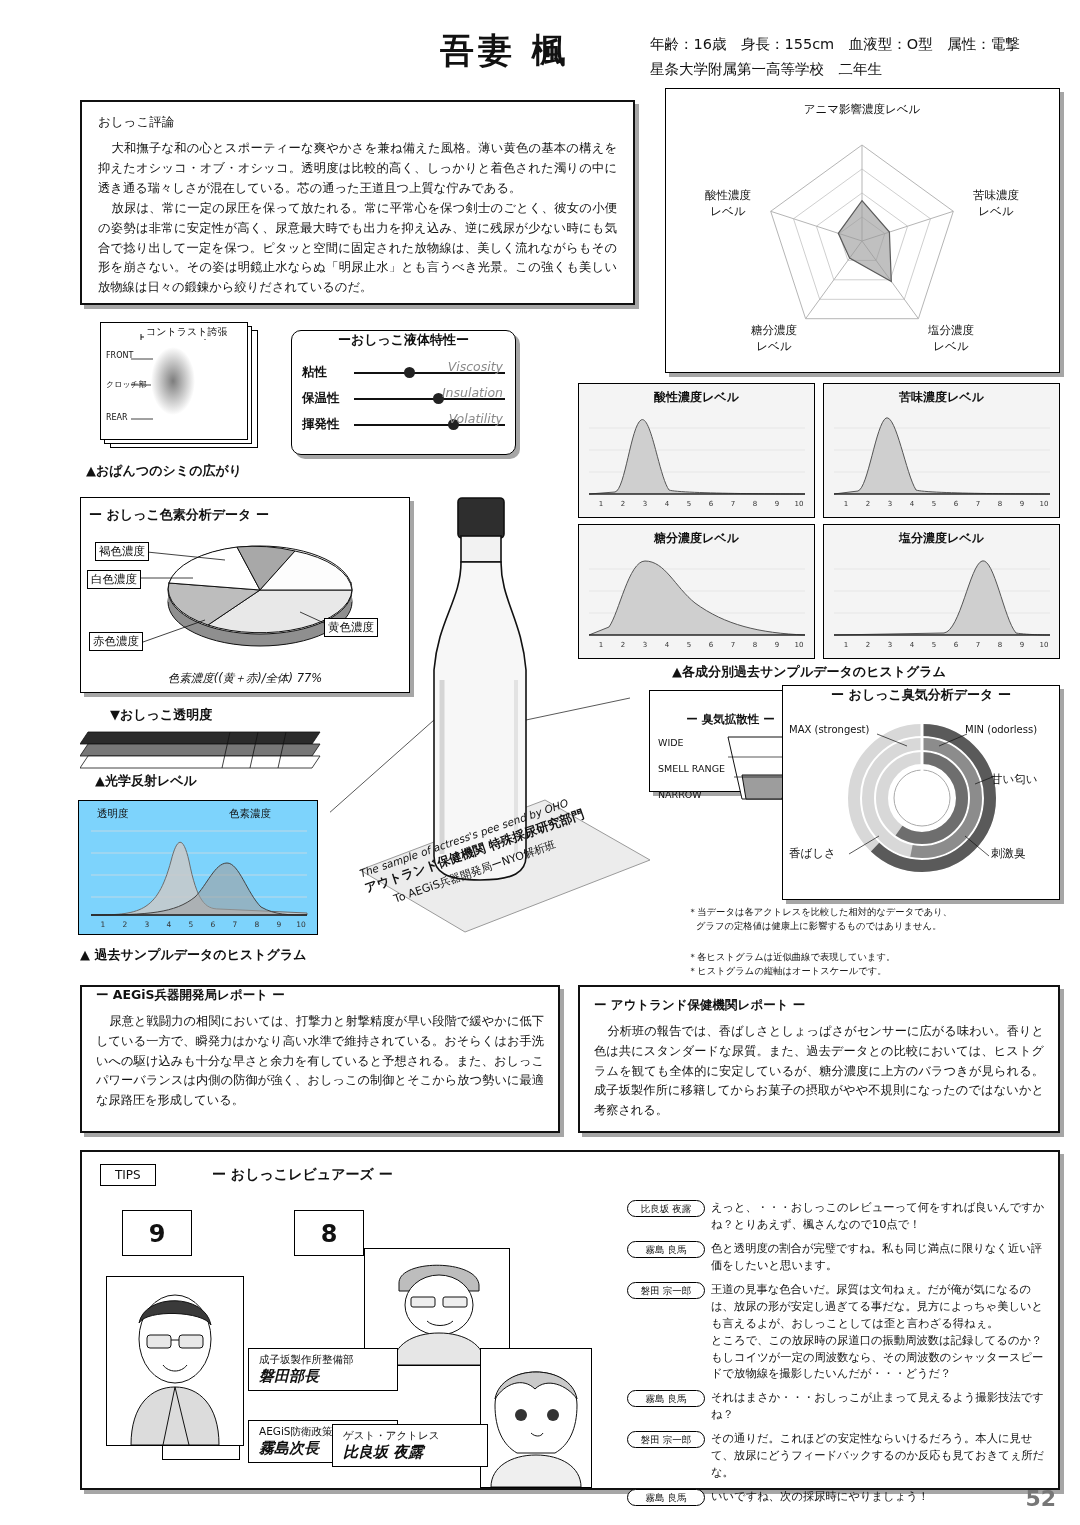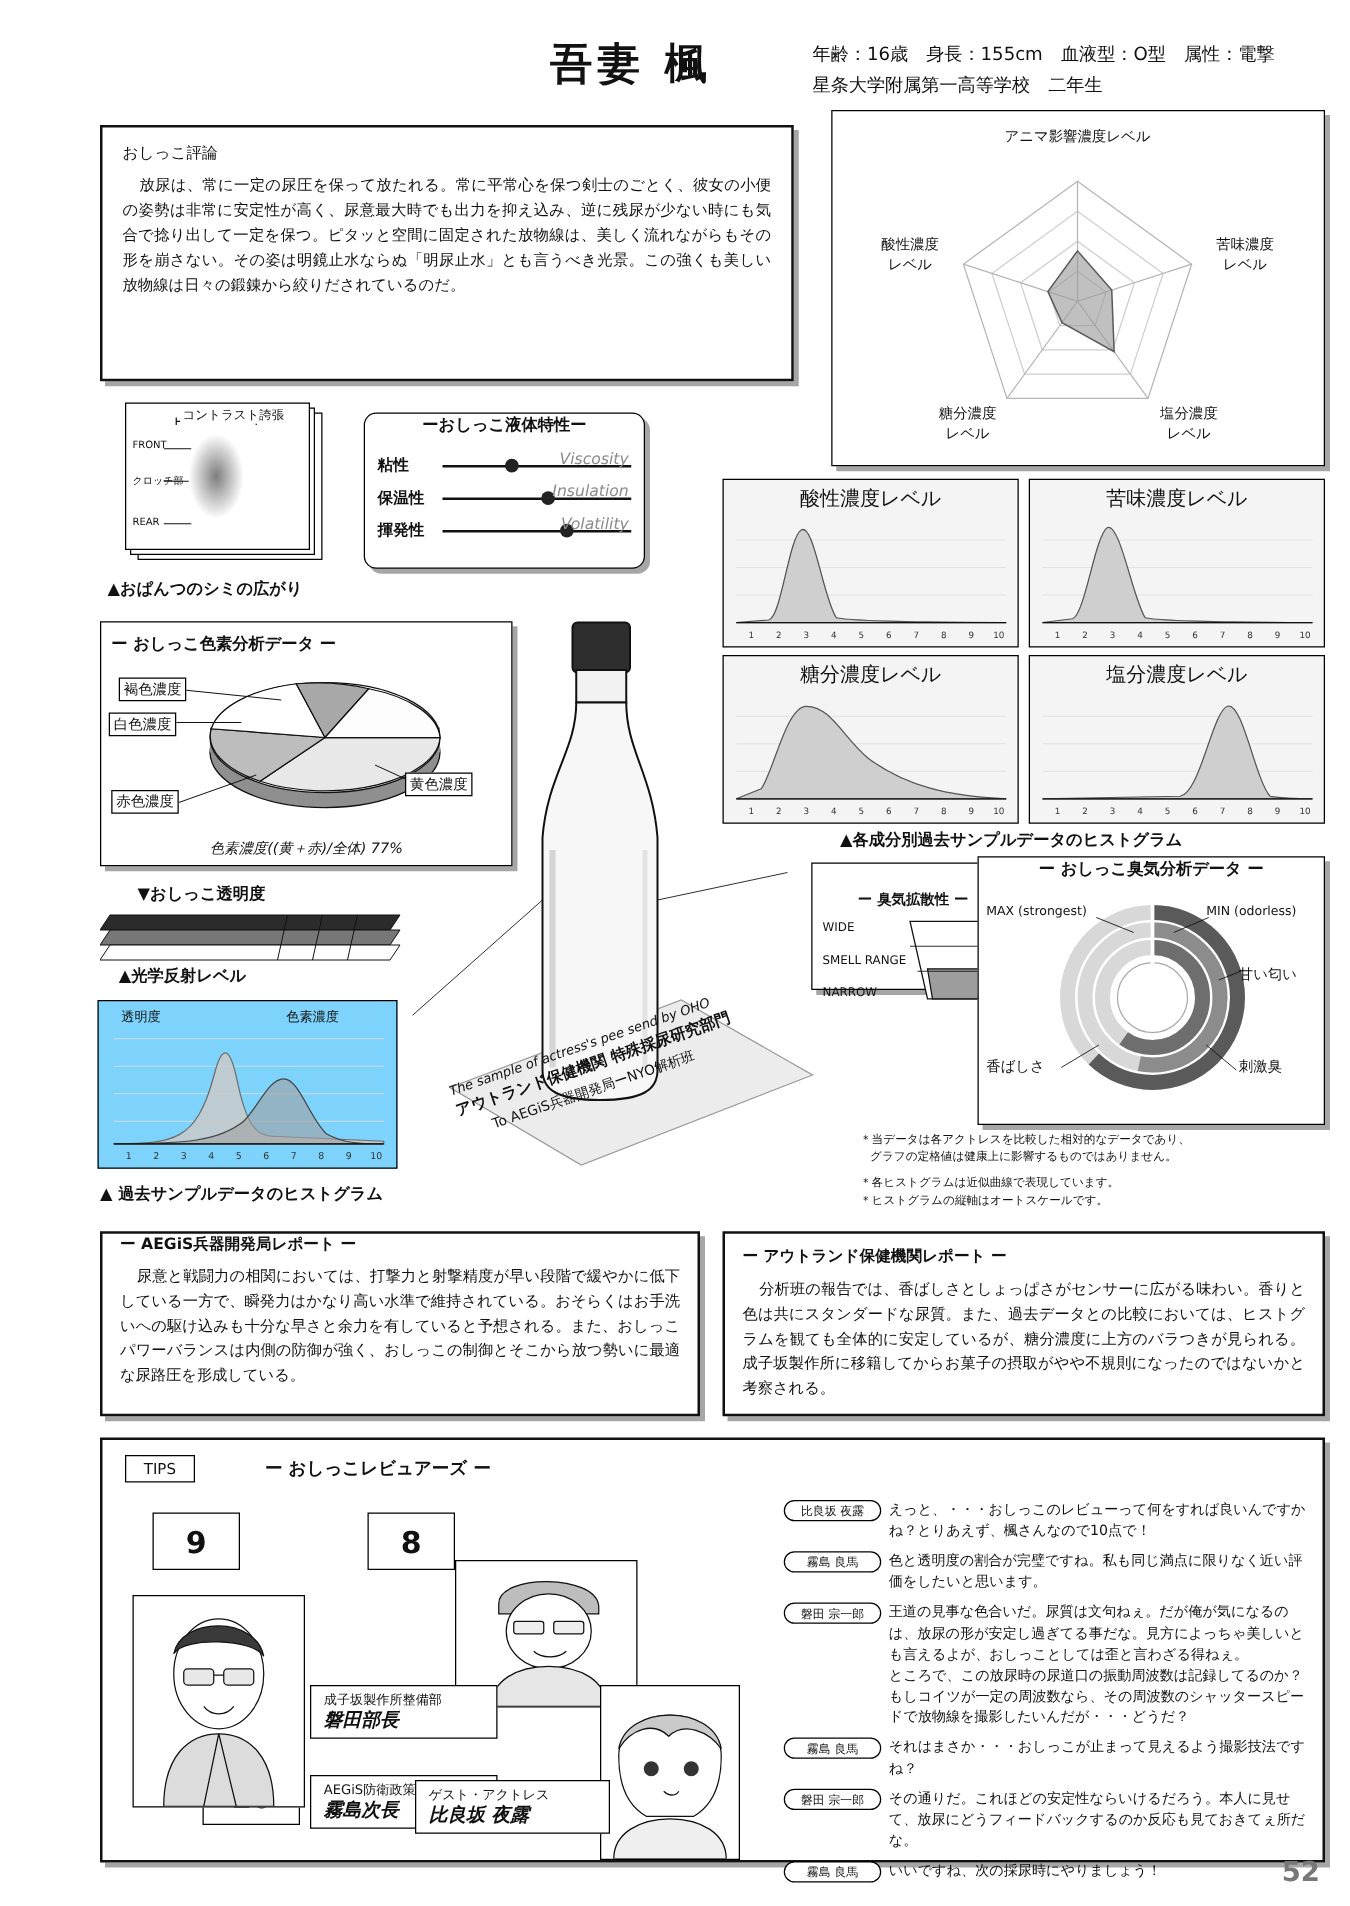--- a/index.html
+++ b/index.html
@@ -65,21 +65,21 @@
   #trans-caption { left:110px; top:706px; font-size:13px; font-weight:bold; }
   #trans-bars { left:80px; top:728px; width:250px; height:42px; }
   #optical-caption { left:95px; top:772px; font-size:13px; font-weight:bold; }
 
   
   #hist-left { left:78px; top:800px; width:240px; height:135px; background:#7dd3fc; border:1px solid #000; }
   #hist-left-caption { left:80px; top:946px; font-size:13px; font-weight:bold; }
 
   
   .histbox { background:#f4f4f4; border:1px solid #000; }
-  .hist-ttl { text-align:center; font-size:16px; font-weight:normal; padding-top:5px; }
+  .hist-ttl { text-align:center; font-size:12px; font-weight:bold; padding-top:5px; }
   .hist-caption { font-size:13px; font-weight:bold; }
 
   
   #bottle-area { left:330px; top:470px; width:330px; height:480px; }
 
   
   #smellrange-panel { left:618px; top:690px; width:163px; height:102px; padding:21px 6px;margin-left:31px; }
   #smellrange-panel .ttl { text-align:center; font-size:11.5px; font-weight:bold; }
   .sr-row { display:flex; align-items:center; height:19px; font-size:9.5px; }
   .sr-row .lab { width:72px; }
@@ -132,20 +132,21 @@
 <body>
 
 <div class="abs" id="header-title">吾妻 楓</div>
 <div class="abs" id="header-stats">
   <div class="hdr-line">年齢：16歳　身長：155cm　血液型：O型　属性：電撃</div>
   <div class="hdr-line">星条大学附属第一高等学校　二年生</div>
 </div>
 
 <div class="abs panel panel-dbl" id="review-panel">
   <div class="ttl">おしっこ評論</div>
+  <p class="ind">大和撫子な和の心とスポーティーな爽やかさを兼ね備えた風格。薄い黄色の基本の構えを抑えたオシッコ・オブ・オシッコ。透明度は比較的高く、しっかりと着色された濁りの中に透き通る瑞々しさが混在している。芯の通った王道且つ上質な佇みである。</p>
   <p class="ind">放尿は、常に一定の尿圧を保って放たれる。常に平常心を保つ剣士のごとく、彼女の小便の姿勢は非常に安定性が高く、尿意最大時でも出力を抑え込み、逆に残尿が少ない時にも気合で捻り出して一定を保つ。ピタッと空間に固定された放物線は、美しく流れながらもその形を崩さない。その姿は明鏡止水ならぬ「明尿止水」とも言うべき光景。この強くも美しい放物線は日々の鍛錬から絞りだされているのだ。</p>
 </div>
 
 <div class="abs panel" id="radar-panel">
   <svg width="393" height="283" viewBox="0 0 393 283">
     <g transform="translate(196,152)">
       <polygon points="0,-96 91.3,-29.7 56.4,77.7 -56.4,77.7 -91.3,-29.7" fill="none" stroke="#b5b5b5" stroke-width="1"></polygon>
       <polygon points="0,-72 68.5,-22.2 42.3,58.3 -42.3,58.3 -68.5,-22.2" fill="none" stroke="#cfcfcf" stroke-width="1"></polygon>
       <polygon points="0,-48 45.6,-14.8 28.2,38.8 -28.2,38.8 -45.6,-14.8" fill="none" stroke="#cfcfcf" stroke-width="1"></polygon>
       <polygon points="0,-24 22.8,-7.4 14.1,19.4 -14.1,19.4 -22.8,-7.4" fill="none" stroke="#cfcfcf" stroke-width="1"></polygon>
@@ -464,21 +465,21 @@
   <div class="odor-lab" style="left:6px; top:38px;">MAX (strongest)</div>
   <div class="odor-lab" style="left:182px; top:38px;">MIN (odorless)</div>
   <div class="odor-lab big" style="left:208px; top:86px;">甘い匂い</div>
   <div class="odor-lab big" style="left:208px; top:160px;">刺激臭</div>
   <div class="odor-lab big" style="left:6px; top:160px;">香ばしさ</div>
 </div>
 
 <div class="abs" id="footnotes">
   <div>＊当データは各アクトレスを比較した相対的なデータであり、</div>
   <div style="margin-left:8px;">グラフの定格値は健康上に影響するものではありません。</div>
-  <div style="margin-top:6px;">＊各ヒストグラムは近似曲線で表現しています。</div>
+  <div style="margin-top:16px;">＊各ヒストグラムは近似曲線で表現しています。</div>
   <div>＊ヒストグラムの縦軸はオートスケールです。</div>
 </div>
 
 <div class="abs panel panel-dbl" id="report-left">
   <div class="rep-ttl">ー AEGiS兵器開発局レポート ー</div>
   <div class="rep-body ind">尿意と戦闘力の相関においては、打撃力と射撃精度が早い段階で緩やかに低下している一方で、瞬発力はかなり高い水準で維持されている。おそらくはお手洗いへの駆け込みも十分な早さと余力を有していると予想される。また、おしっこパワーバランスは内側の防御が強く、おしっこの制御とそこから放つ勢いに最適な尿路圧を形成している。</div>
 </div>
 <div class="abs panel panel-dbl" id="report-right">
   <div class="rep-ttl">ー アウトランド保健機関レポート ー</div>
   <div class="rep-body ind">分析班の報告では、香ばしさとしょっぱさがセンサーに広がる味わい。香りと色は共にスタンダードな尿質。また、過去データとの比較においては、ヒストグラムを観ても全体的に安定しているが、糖分濃度に上方のバラつきが見られる。成子坂製作所に移籍してからお菓子の摂取がやや不規則になったのではないかと考察される。</div>

